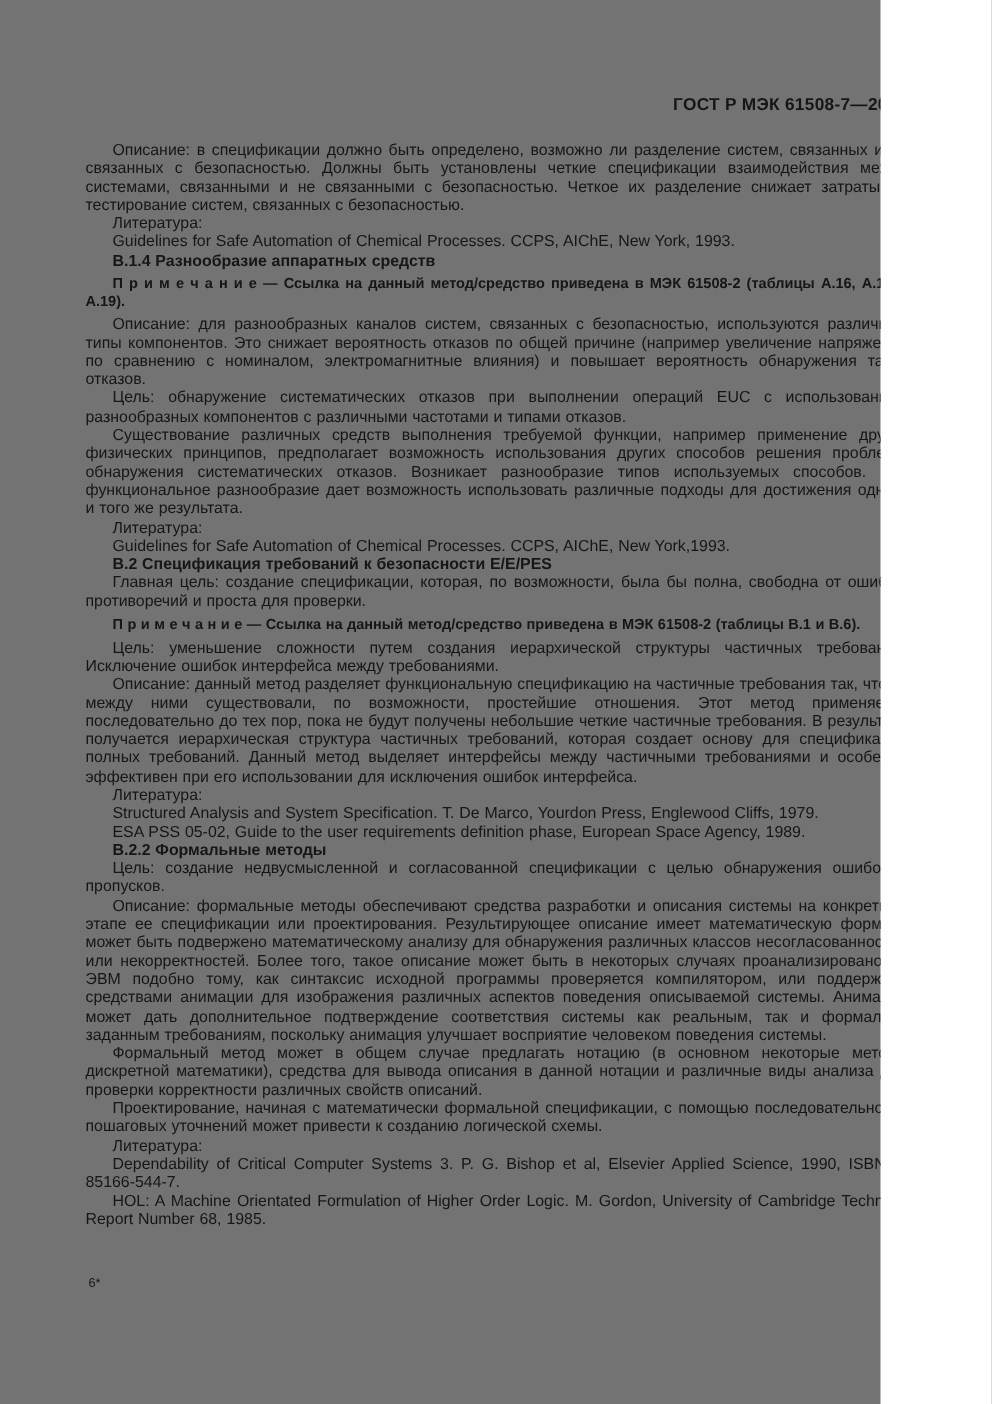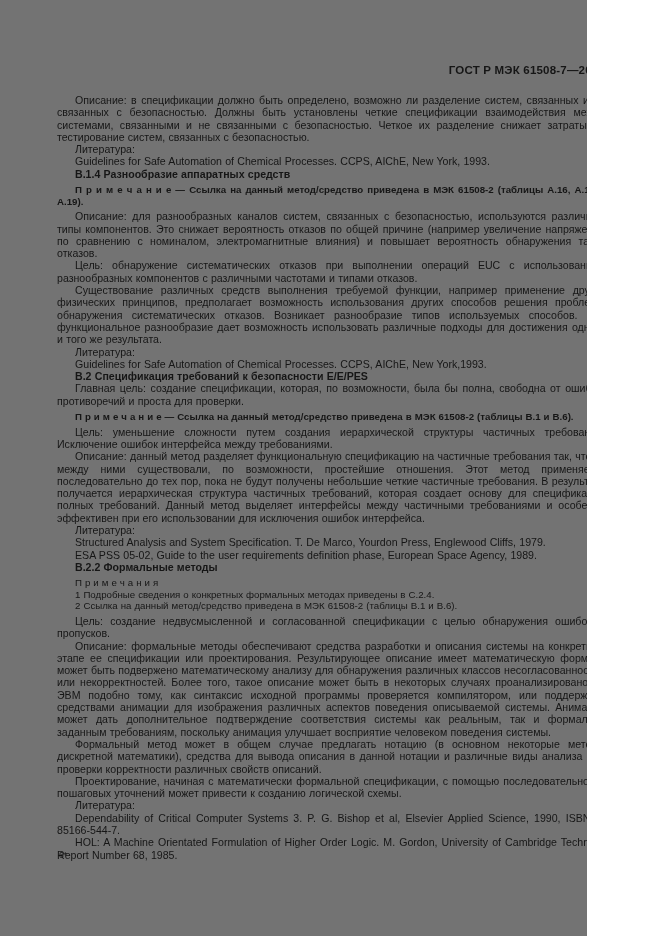--- a/index.html
+++ b/index.html
@@ -97,25 +97,20 @@
       <p class="paragraph">Guidelines for Safe Automation of Chemical Processes. CCPS, AIChE, New York,1993.</p>
       <p class="heading">В.2 Спецификация требований к безопасности Е/Е/PES</p>
       <p class="paragraph">Главная цель: создание спецификации, которая, по возможности, была бы полна, свободна от ошибок, противоречий и проста для проверки.</p>
       <p class="note">П р и м е ч а н и е — Ссылка на данный метод/средство приведена в МЭК 61508-2 (таблицы В.1 и В.6).</p>
       <p class="paragraph">Цель: уменьшение сложности путем создания иерархической структуры частичных требований. Исключение ошибок интерфейса между требованиями.</p>
       <p class="paragraph">Описание: данный метод разделяет функциональную спецификацию на частичные требования так, чтобы между ними существовали, по возможности, простейшие отношения. Этот метод применяется последовательно до тех пор, пока не будут получены небольшие четкие частичные требования. В результате получается иерархическая структура частичных требований, которая создает основу для спецификации полных требований. Данный метод выделяет интерфейсы между частичными требованиями и особенно эффективен при его использовании для исключения ошибок интерфейса.</p>
       <p class="paragraph">Литература:</p>
       <p class="paragraph">Structured Analysis and System Specification. T. De Marco, Yourdon Press, Englewood Cliffs, 1979.</p>
       <p class="paragraph">ESA PSS 05-02, Guide to the user requirements definition phase, European Space Agency, 1989.</p>
       <p class="heading">В.2.2 Формальные методы</p>
-      <div class="note-group">
-        <p>П р и м е ч а н и я</p>
-        <p>1 Подробные сведения о конкретных формальных методах приведены в С.2.4.</p>
-        <p>2 Ссылка на данный метод/средство приведена в МЭК 61508-2 (таблицы В.1 и В.6).</p>
-      </div>
       <p class="paragraph">Цель: создание недвусмысленной и согласованной спецификации с целью обнаружения ошибок и пропусков.</p>
       <p class="paragraph">Описание: формальные методы обеспечивают средства разработки и описания системы на конкретном этапе ее спецификации или проектирования. Результирующее описание имеет математическую форму и может быть подвержено математическому анализу для обнаружения различных классов несогласованностей или некорректностей. Более того, такое описание может быть в некоторых случаях проанализировано на ЭВМ подобно тому, как синтаксис исходной программы проверяется компилятором, или поддержано средствами анимации для изображения различных аспектов поведения описываемой системы. Анимация может дать дополнительное подтверждение соответствия системы как реальным, так и формально заданным требованиям, поскольку анимация улучшает восприятие человеком поведения системы.</p>
       <p class="paragraph">Формальный метод может в общем случае предлагать нотацию (в основном некоторые методы дискретной математики), средства для вывода описания в данной нотации и различные виды анализа для проверки корректности различных свойств описаний.</p>
       <p class="paragraph">Проектирование, начиная с математически формальной спецификации, с помощью последовательности пошаговых уточнений может привести к созданию логической схемы.</p>
       <p class="paragraph">Литература:</p>
       <p class="paragraph">Dependability of Critical Computer Systems 3. P. G. Bishop et al, Elsevier Applied Science, 1990, ISBN 1-85166-544-7.</p>
       <p class="paragraph">HOL: A Machine Orientated Formulation of Higher Order Logic. M. Gordon, University of Cambridge Technical Report Number 68, 1985.</p>
     </div>
 
   <div class="footer">

